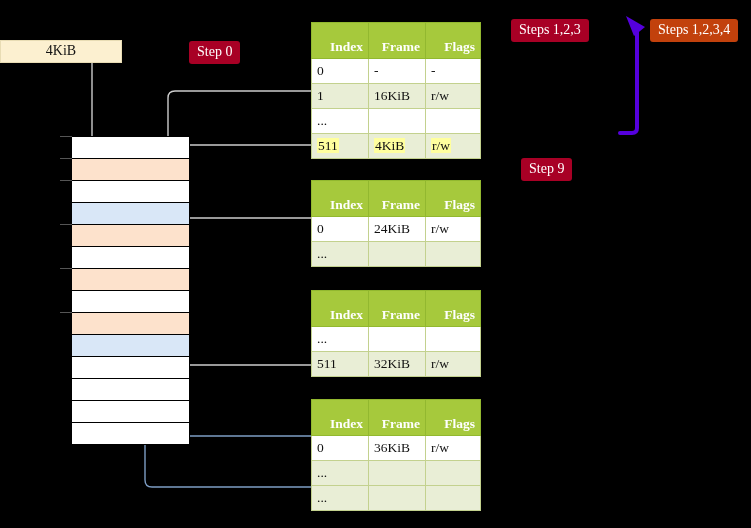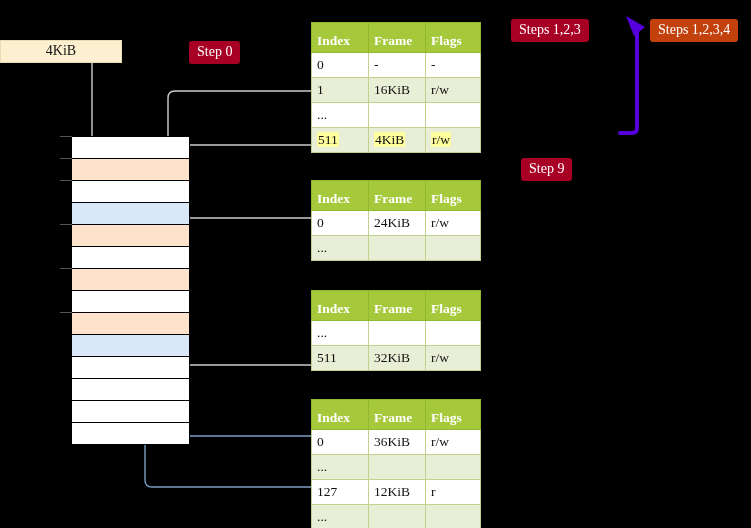--- a/index.html
+++ b/index.html
@@ -41,22 +41,22 @@
     border-collapse:collapse;
     border:1px solid #c9d28a;
     background:#fff;
     font-size:13.5px;
     table-layout:fixed;
   }
   .ptab th{
     background:#a6c93c;
     color:#ffffff;
     font-weight:bold;
-    text-align:left;
-    padding:10px 5px 3px 5px;
+    text-align:right;
+    padding:16px 5px 3px 5px;
     border:1px solid #92b82f;
     font-size:13.5px;
   }
   .ptab td{
     border:1px solid #c3d18e;
     padding:2px 5px 3px 5px;
     height:19px;
     color:#111;
     vertical-align:middle;
     overflow:hidden;
@@ -282,25 +282,20 @@
           <tr class="plain">
             <td>0</td>
             <td>36KiB</td>
             <td>r/w</td>
           </tr>
           <tr class="tint">
             <td>...</td>
             <td></td>
             <td></td>
           </tr>
-          <tr class="plain">
-            <td>127</td>
-            <td>12KiB</td>
-            <td>r</td>
-          </tr>
           <tr class="tint">
             <td>...</td>
             <td></td>
             <td></td>
           </tr>
         </tbody>
       </table>
     </div>
 
 <div class="tick" style="top: 136px;"></div>

